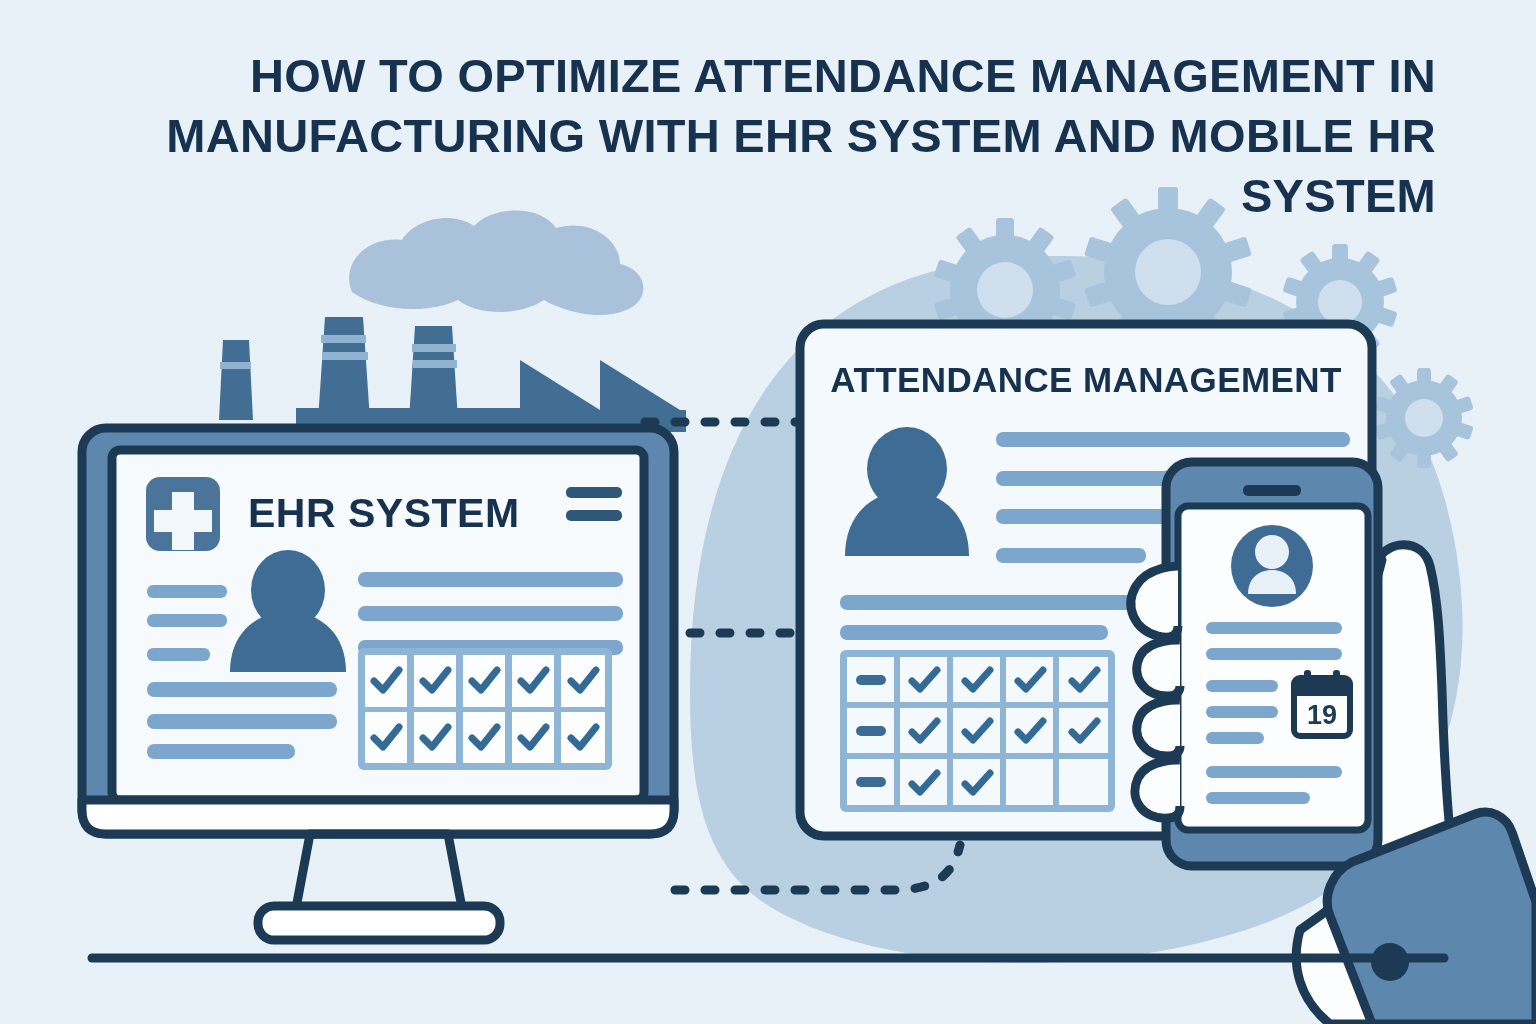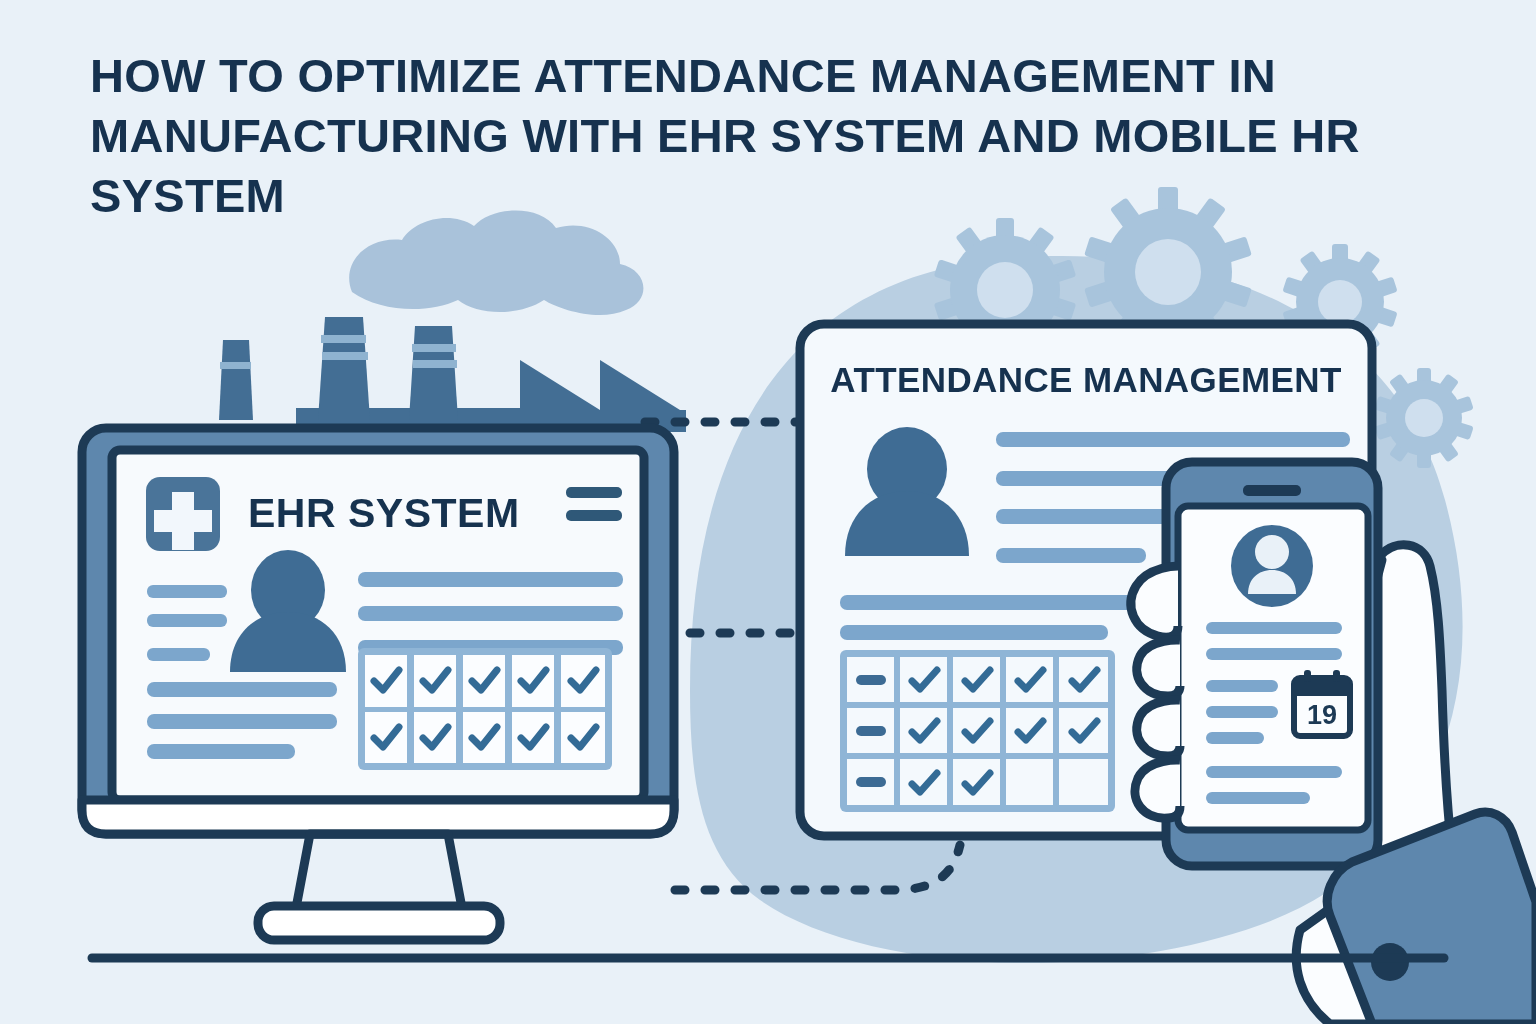--- a/index.html
+++ b/index.html
@@ -21,23 +21,23 @@
   }
   #scene {
     position: absolute;
     top: 0; left: 0;
     width: 1536px;
     height: 1024px;
   }
   .title-wrap {
     position: absolute;
     top: 46px;
-    left: 90px;
+    left: 80px;
     width: 1356px;
-    text-align: left;
+    text-align: right;
     pointer-events: none;
   }
   .title-text {
     font-family: "Liberation Sans", sans-serif;
     font-weight: bold;
     font-size: 47px;
     line-height: 60px;
     letter-spacing: 0.3px;
     color: #16324f;
     text-transform: uppercase;

